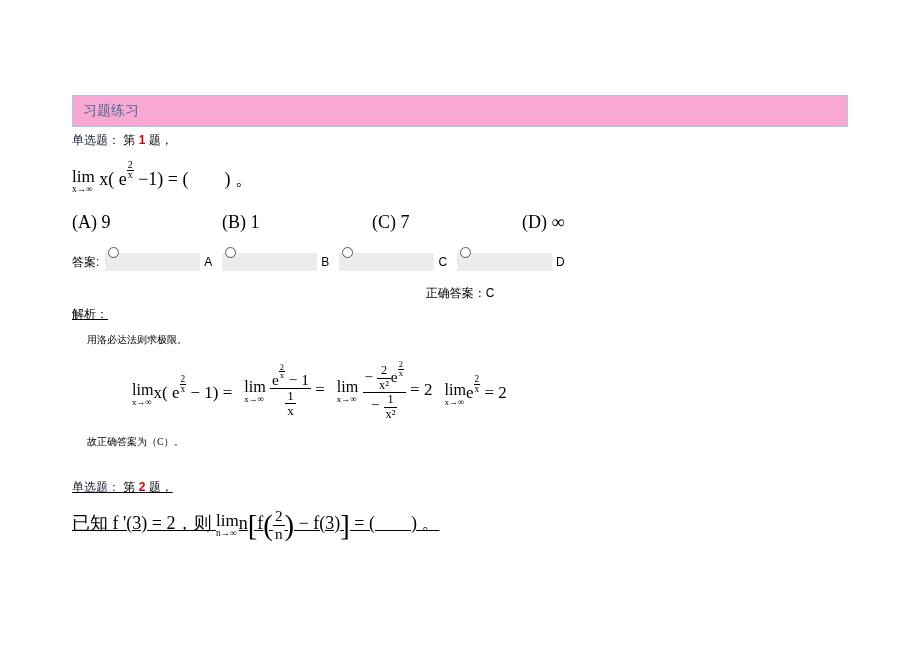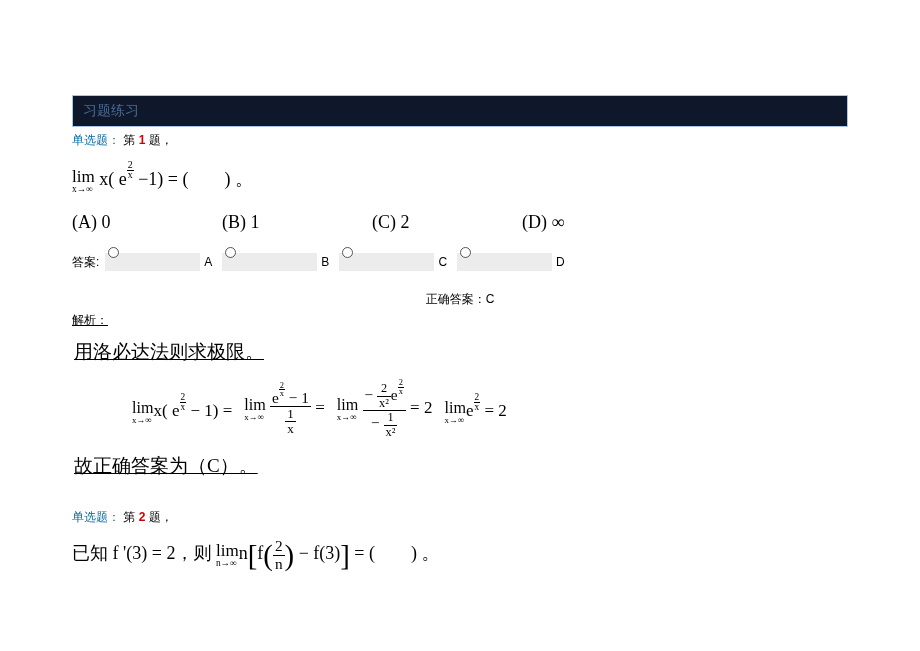--- a/index.html
+++ b/index.html
@@ -10,33 +10,33 @@
     background: #fff;
   }
   .page {
     width: 920px;
     padding: 0;
     box-sizing: border-box;
   }
   .header-box {
     margin: 95px 72px 0 72px;
     border: 1px solid #a9c6e8;
-    background: #0f172a;
+    background: #f9a8d4;
     padding: 6px 10px;
     color: #4a6a93;
     font-size: 14px;
   }
   .q-block {
     margin: 5px 72px 0 72px;
   }
   .q-label {
     font-size: 12px;
   }
   .q-label .red {
-    color: #0369a1;
+    color: #0f172a;
   }
   .q-label .num {
     color: #d40000;
     font-weight: bold;
   }
   .math-line {
     margin: 12px 0;
     font-family: "Times New Roman", serif;
     font-size: 18px;
   }
@@ -47,21 +47,21 @@
     font-size: 18px;
   }
   .choice {
     width: 150px;
   }
   .choice.wide { width: 150px; }
   .answer-row {
     display: flex;
     align-items: center;
     font-size: 12px;
-    margin: 20px 0;
+    margin: 14px 0;
   }
   .answer-row .lbl {
     margin-right: 6px;
   }
   .ans-group {
     display: flex;
     align-items: center;
     margin-right: 10px;
   }
   .ans-box {
@@ -86,24 +86,23 @@
     font-size: 12px;
     margin: 4px 0;
     text-align: center;
   }
   .solution {
     font-size: 12px;
     margin: 4px 0;
     text-decoration: underline;
   }
   .sol-text {
-    margin: 10px 2px;
-    font-size: 19px;
+    margin: 10px 15px;
+    font-size: 10px;
     font-family: SimSun, serif;
-    text-decoration: underline;
   }
   .sol-math {
     margin: 14px 0 14px 60px;
     font-family: "Times New Roman", serif;
     font-size: 17px;
     display: flex;
     align-items: center;
     gap: 12px;
   }
   
@@ -159,23 +158,23 @@
 
     <div class="math-line">
       <span class="lim">
         <span class="top">lim</span>
         <span class="bot">x→∞</span>
       </span>
       <span>x( e</span><span class="supfrac"><span class="n">2</span><span class="d">x</span></span><span> −1) = (　　) 。</span>
     </div>
 
     <div class="choices-row">
-      <div class="choice wide">(A) 0</div>
+      <div class="choice wide">(A) 9</div>
       <div class="choice wide">(B) 1</div>
-      <div class="choice wide">(C) 2</div>
+      <div class="choice wide">(C) 7</div>
       <div class="choice wide">(D) ∞</div>
     </div>
 
     <div class="answer-row">
       <span class="lbl">答案:</span>
       <span class="ans-group">
         <span class="ans-box">
             <span class="radio-dot"></span>
           </span>
         <span>A</span>
@@ -241,21 +240,21 @@
         <span class="lim">
           <span class="top">lim</span>
           <span class="bot">x→∞</span>
         </span><span>e</span><span class="supfrac"><span class="n">2</span><span class="d">x</span></span><span>  =  2</span>
       </span>
     </div>
 
     <div class="sol-text">故正确答案为（C）。</div>
   </div>
 
-  <div class="q-block" style="margin-top:30px;">
+  <div class="q-block" style="margin-top:30px;text-decoration:underline;">
 
     <div class="q-label">
       <span class="red">单选题：</span>
       <span>第 </span>
       <span class="num">2</span>
       <span> 题，</span>
     </div>
 
     <div class="math-line">
       <span>已知 f '(3) = 2，则</span>

